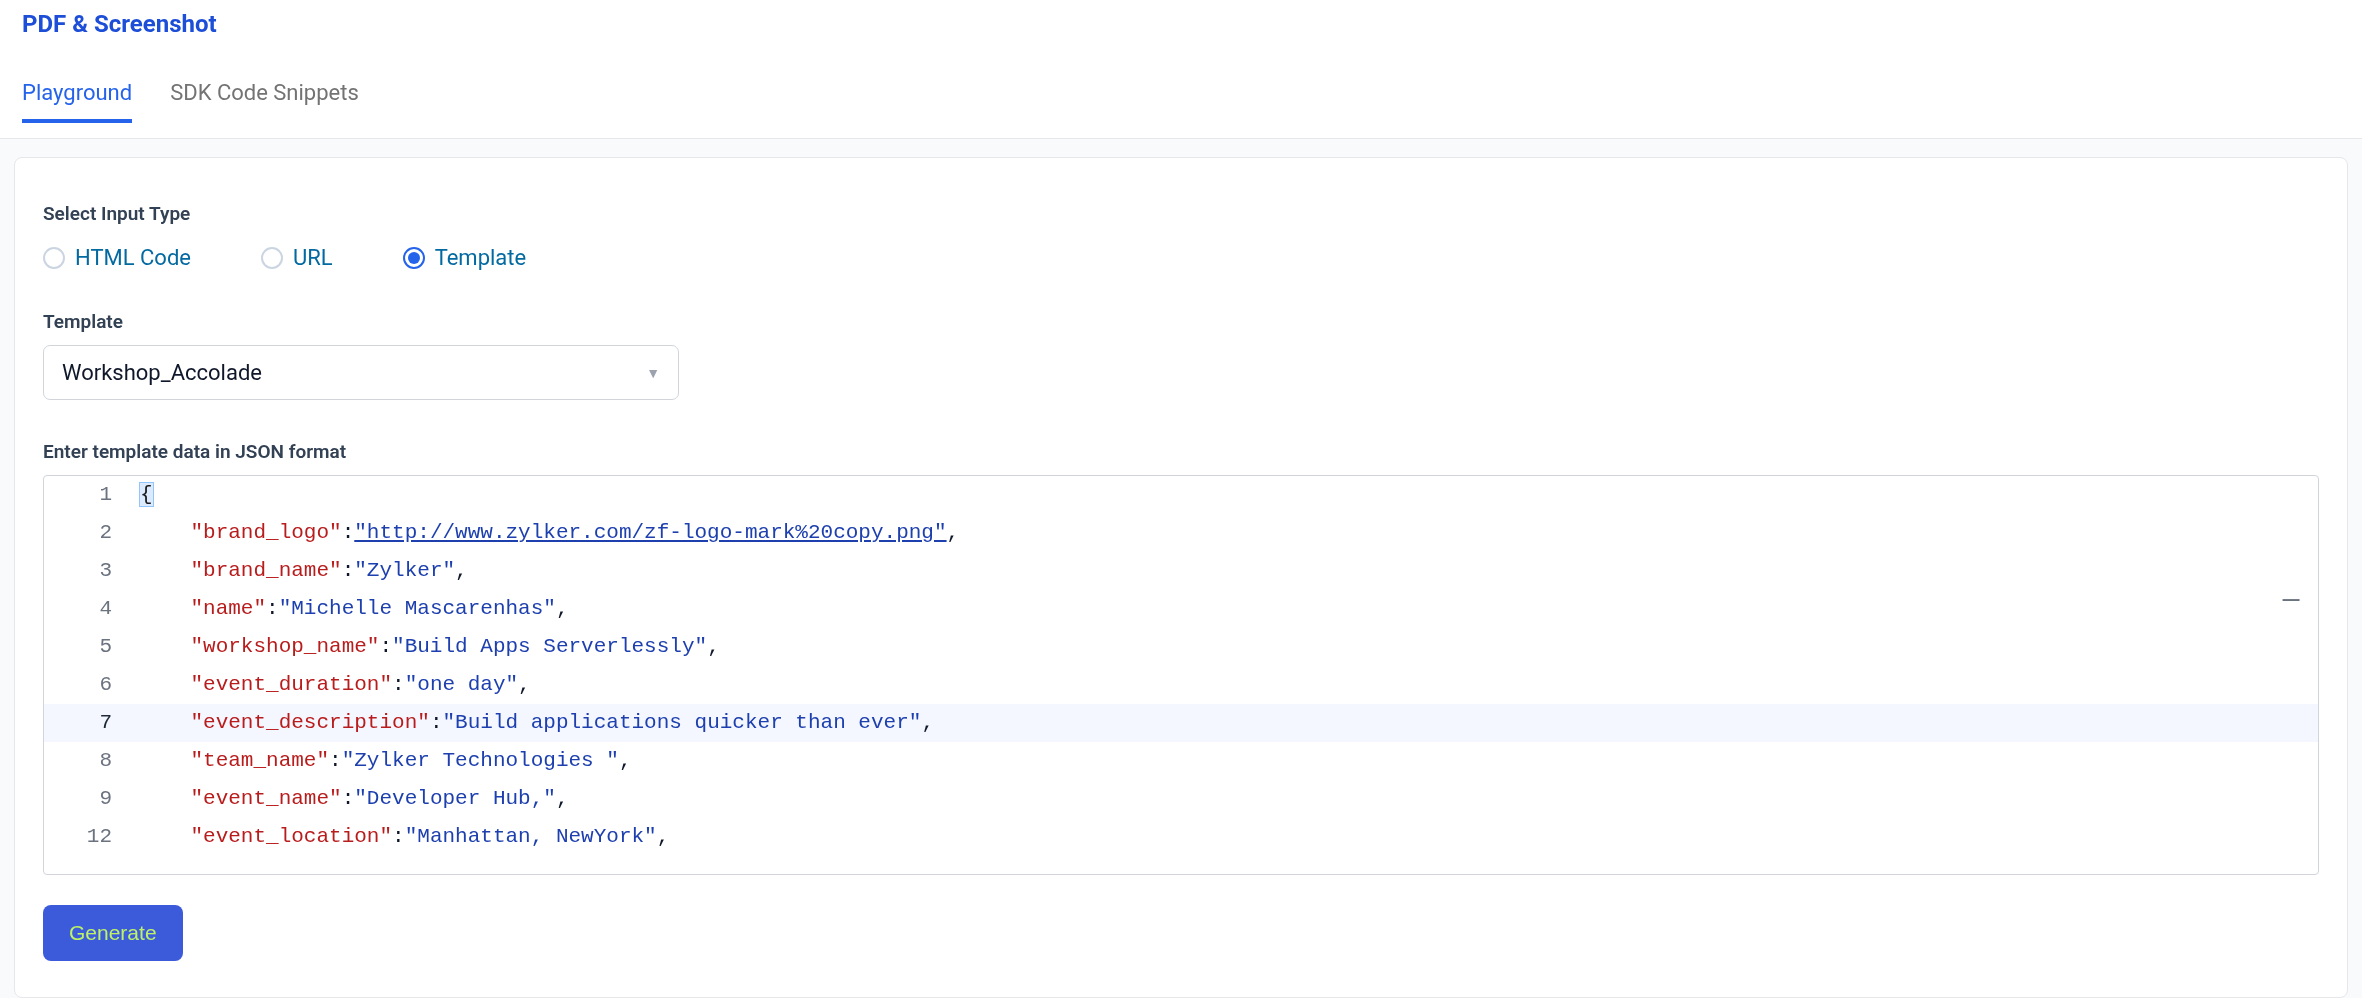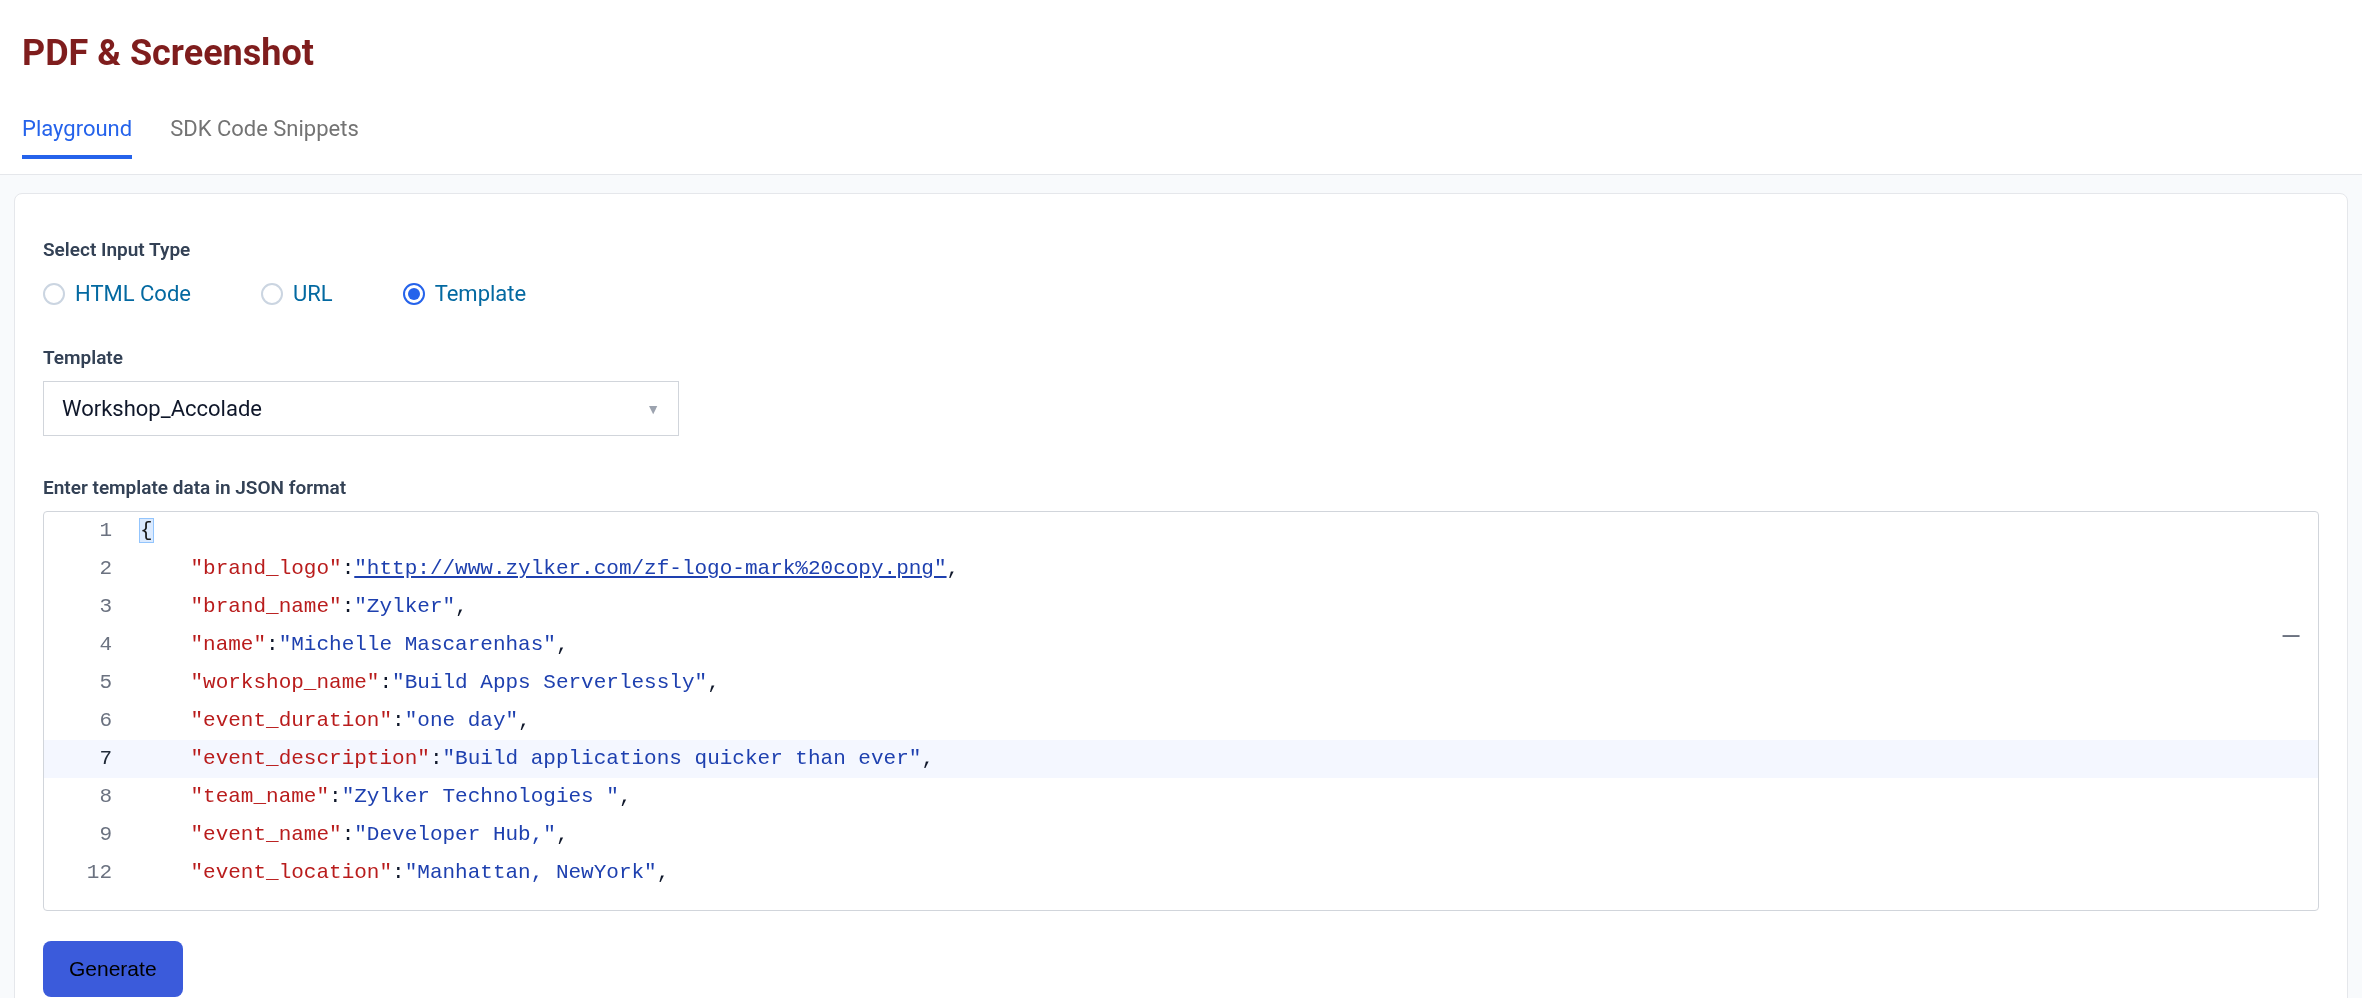--- a/index.html
+++ b/index.html
@@ -4,24 +4,24 @@
 <style>
   * { box-sizing: border-box; margin: 0; padding: 0; }
   body {
     font-family: -apple-system, BlinkMacSystemFont, "Segoe UI", Roboto, sans-serif;
     background: #fff;
     color: #1a1a1a;
     width: 2362px;
     font-size: 20px;
   }
   .page-title {
-    font-size: 36px;
+    font-size: 24px;
     font-weight: 700;
-    padding: 32px 22px 10px;
-    color: #7f1d1d;
+    padding: 10px 22px 10px;
+    color: #1d4ed8;
   }
   .tabs {
     display: flex;
     gap: 38px;
     padding: 18px 22px 16px;
     border-bottom: 1px solid #e5e7eb;
   }
   .tab {
     padding: 14px 0;
     font-size: 22px;
@@ -88,21 +88,21 @@
   }
   .field-label {
     font-size: 19px;
     font-weight: 600;
     color: #334155;
     margin-bottom: 12px;
   }
   .select {
     width: 636px;
     border: 1px solid #d1d5db;
-    border-radius: 0;
+    border-radius: 7px;
     padding: 14px 18px;
     font-size: 22px;
     color: #0f172a;
     display: flex;
     justify-content: space-between;
     align-items: center;
     cursor: pointer;
     margin-bottom: 40px;
   }
   .select-caret {
@@ -155,21 +155,21 @@
     position: absolute;
     right: 18px;
     top: 110px;
     color: #6b7280;
     font-size: 26px;
     cursor: pointer;
     user-select: none;
   }
   .generate-btn {
     background: #3b5bdb;
-    color: #000000;
+    color: #bef264;
     border: none;
     font-size: 21px;
     padding: 16px 26px;
     border-radius: 8px;
     cursor: pointer;
   }
 </style>
 </head>
 <body>
 

